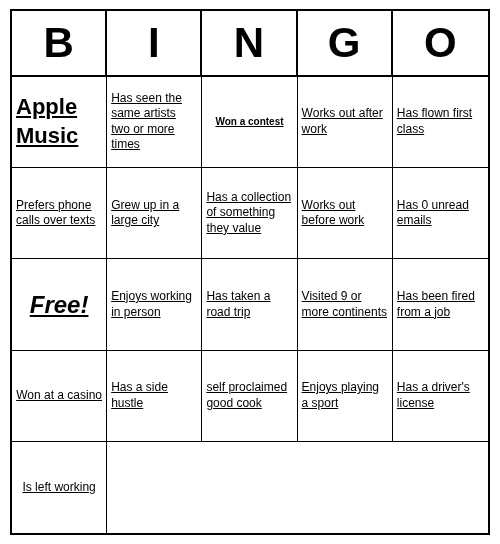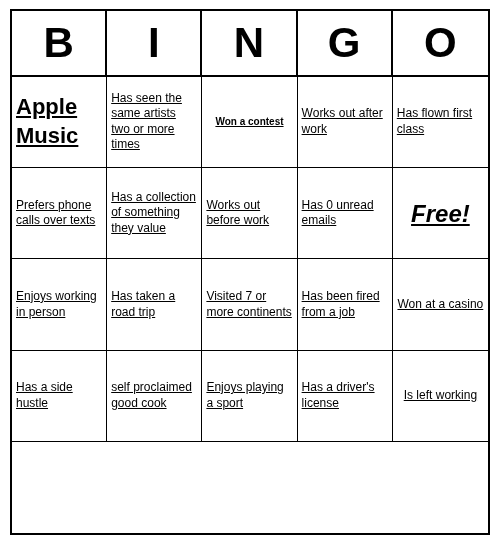--- a/index.html
+++ b/index.html
@@ -99,27 +99,28 @@
       <div class="bingo-header-cell">G</div>
       <div class="bingo-header-cell">O</div>
     </div>
   <div class="bingo-grid">
   <div class="bingo-cell large-text">Apple Music</div>
       <div class="bingo-cell ">Has seen the same artists two or more times</div>
       <div class="bingo-cell medium-text">Won a contest</div>
       <div class="bingo-cell ">Works out after work</div>
       <div class="bingo-cell ">Has flown first class</div>
       <div class="bingo-cell ">Prefers phone calls over texts</div>
+      <div class="bingo-cell ">Grew up in a large city</div>
       <div class="bingo-cell ">Has a collection of something they value</div>
       <div class="bingo-cell ">Works out before work</div>
       <div class="bingo-cell ">Has 0 unread emails</div>
       <div class="bingo-cell free-cell">Free!</div>
       <div class="bingo-cell ">Enjoys working in person</div>
       <div class="bingo-cell ">Has taken a road trip</div>
-      <div class="bingo-cell ">Visited 7 or more continents</div>
+      <div class="bingo-cell ">Visited 9 or more continents</div>
       <div class="bingo-cell ">Has been fired from a job</div>
       <div class="bingo-cell ">Won at a casino</div>
       <div class="bingo-cell ">Has a side hustle</div>
       <div class="bingo-cell ">self proclaimed good cook</div>
       <div class="bingo-cell ">Enjoys playing a sport</div>
       <div class="bingo-cell ">Has a driver's license</div>
       <div class="bingo-cell ">Is left working</div>
     </div>
 </div>
 

